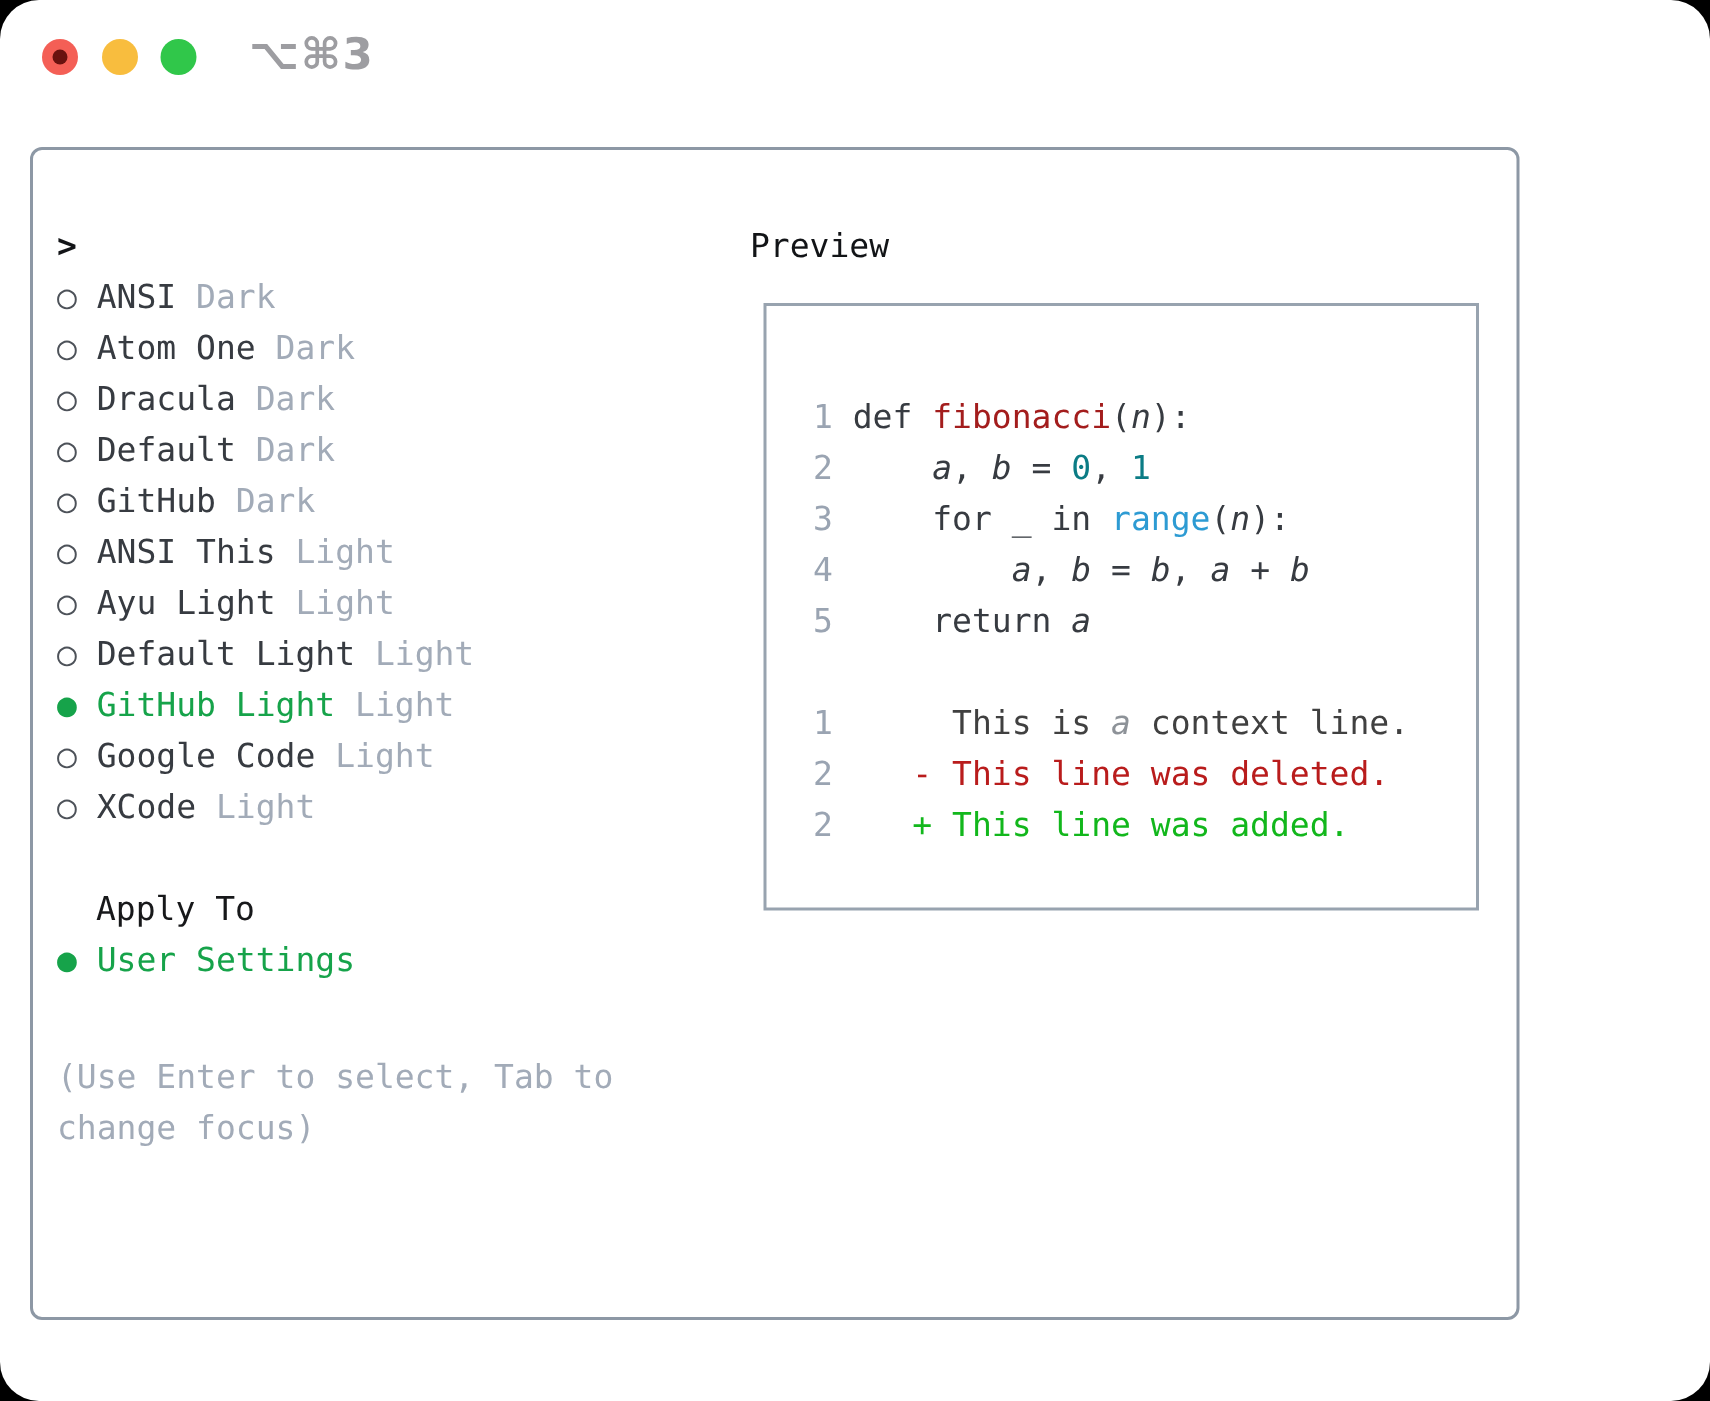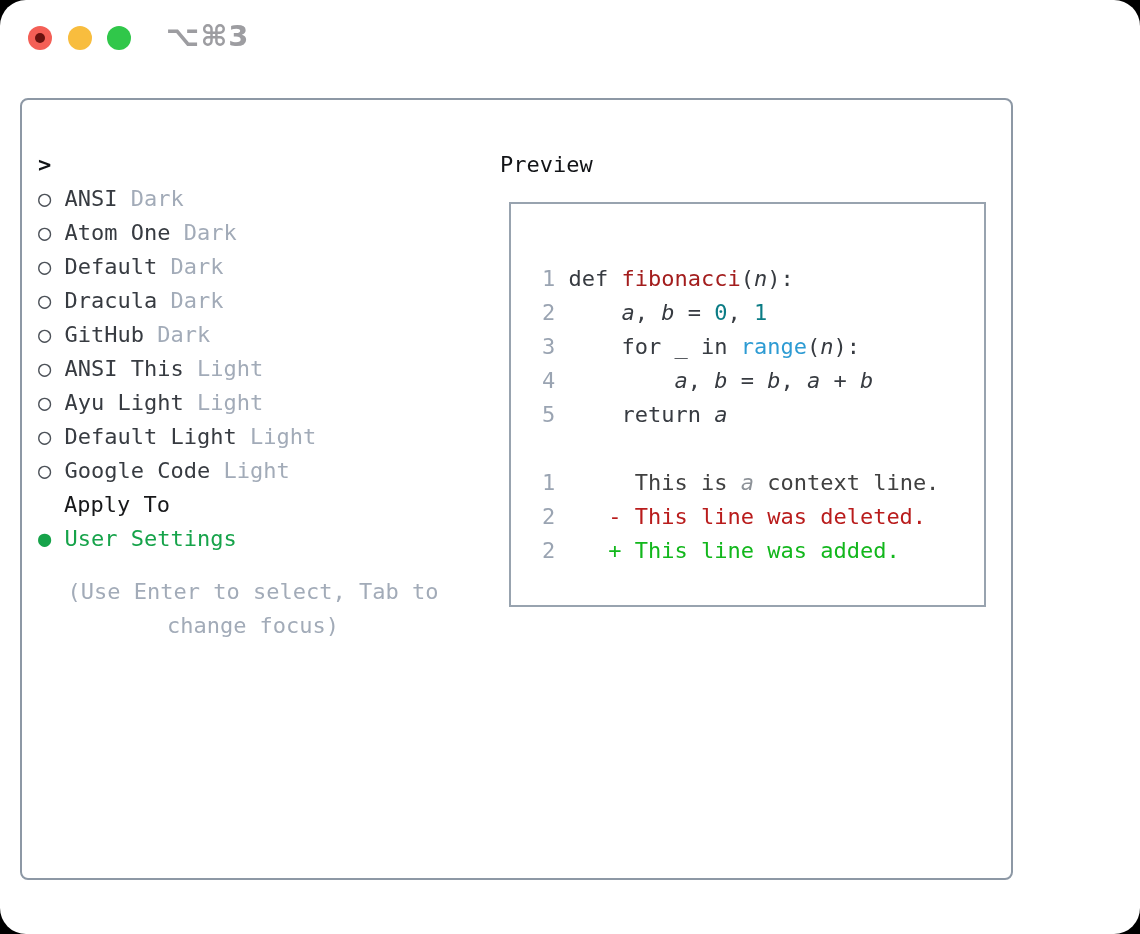--- a/index.html
+++ b/index.html
@@ -24,23 +24,23 @@
     position:absolute;left:20px;top:98px;width:989px;height:778px;
     border:2px solid #8d98a5;border-radius:8px;background:#fff;
   }
   .left-col{position:absolute;left:16px;top:48px;font-size:22px;line-height:34px;color:#373b41;}
   .row{white-space:pre;height:34px;}
   .list-header{display:flex;gap:13px;font-weight:bold;color:#121417;height:34px;line-height:34px;font-size:22px;}
   .marker{color:#4d5259;}
   .theme-name{color:#373b41;}
   .variant{color:#a2abb8;margin-top:28px;}
   .selected .marker,.selected .theme-name,.selected .opt-label{color:#16a34a;}
-  .apply-header{padding-left:26px;color:#17181a;height:34px;}
+  .apply-header{padding-left:26px;color:#17181a;margin-top:34px;height:34px;}
   .opt-label{color:#373b41;}
-  .hint{margin-top:19px;width:430px;color:#a2abb8;white-space:normal;line-height:34px;text-align:center;}
+  .hint{margin-top:44px;width:430px;color:#a2abb8;white-space:normal;line-height:34px;}
   
   .preview-title{position:absolute;left:478px;top:48px;font-weight:normal;font-size:22px;line-height:34px;color:#121417;}
   .preview-box{position:absolute;left:487px;top:102px;width:473px;height:401px;border:2px solid #98a3af;background:#fff;}
   .code{margin:12px;padding:46px 0 0 19px;font-size:22px;line-height:34px;font-family:inherit;}
   .line{height:34px;white-space:pre;}
   .lnum{color:#9aa4b2;}
   .s-p{color:#373b41;}
   .s-f{color:#a31d1d;}
   .s-l{color:#0b7c85;}
   .s-b{color:#2d9bd3;}
@@ -65,27 +65,29 @@
   <div class="panel">
 
     <div class="left-col">
       <div class="list-header">
         <span>&gt;</span>
       </div>
 
       <div id="theme-list">
           <div class="row theme-row"><span class="marker">○</span><span class="theme-name"> ANSI</span><span class="variant"> Dark</span></div>
           <div class="row theme-row"><span class="marker">○</span><span class="theme-name"> Atom One</span><span class="variant"> Dark</span></div>
+          <div class="row theme-row"><span class="marker">○</span><span class="theme-name"> Dracula</span><span class="variant"> Dark</span></div>
           <div class="row theme-row"><span class="marker">○</span><span class="theme-name"> Default</span><span class="variant"> Dark</span></div>
-          <div class="row theme-row"><span class="marker">○</span><span class="theme-name"> Dracula</span><span class="variant"> Dark</span></div>
           <div class="row theme-row"><span class="marker">○</span><span class="theme-name"> GitHub</span><span class="variant"> Dark</span></div>
           <div class="row theme-row"><span class="marker">○</span><span class="theme-name"> ANSI This</span><span class="variant"> Light</span></div>
           <div class="row theme-row"><span class="marker">○</span><span class="theme-name"> Ayu Light</span><span class="variant"> Light</span></div>
           <div class="row theme-row"><span class="marker">○</span><span class="theme-name"> Default Light</span><span class="variant"> Light</span></div>
+          <div class="row theme-row selected"><span class="marker">●</span><span class="theme-name"> GitHub Light</span><span class="variant"> Light</span></div>
           <div class="row theme-row"><span class="marker">○</span><span class="theme-name"> Google Code</span><span class="variant"> Light</span></div>
+          <div class="row theme-row"><span class="marker">○</span><span class="theme-name"> XCode</span><span class="variant"> Light</span></div>
         </div>
 
       <div class="apply-header row">Apply To</div>
 
       <div id="apply-list">
           <div class="row apply-row selected"><span class="marker">●</span><span class="opt-label"> User Settings</span></div>
         </div>
 
       <div class="hint">(Use Enter to select, Tab to change focus)</div>
     </div>

